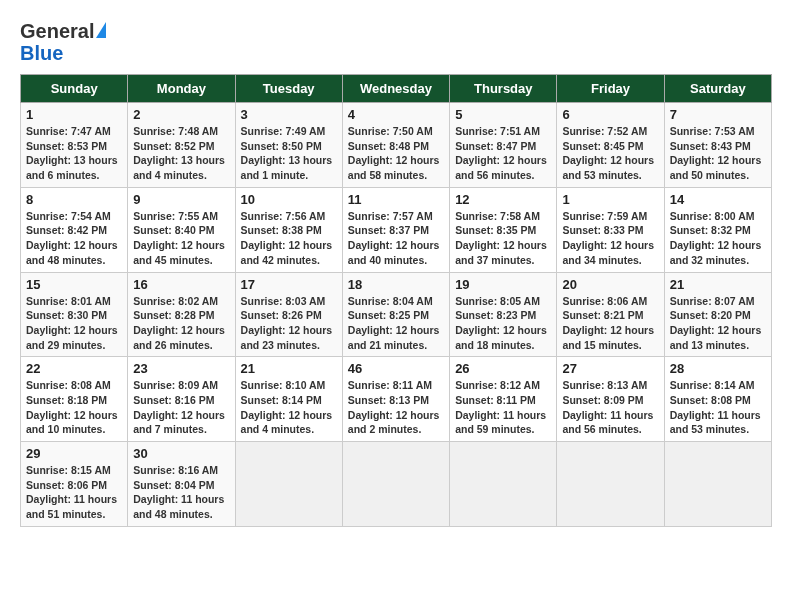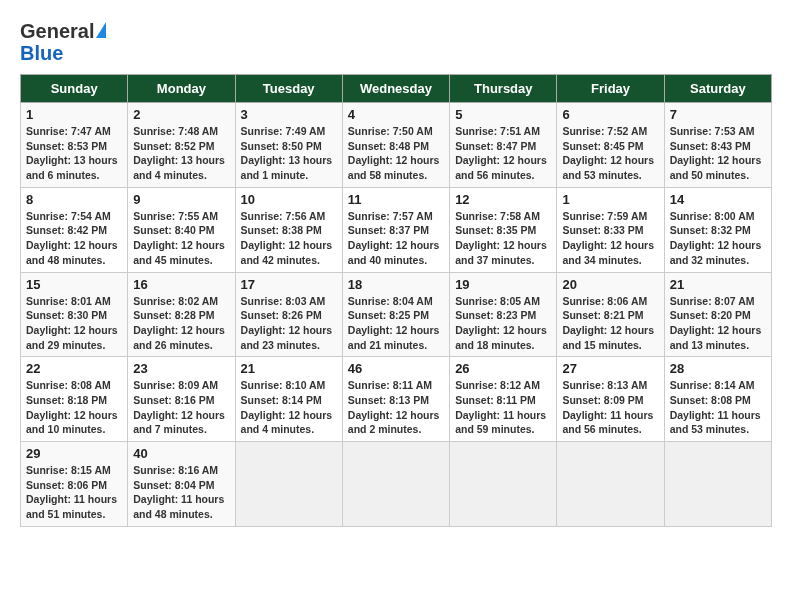--- a/index.html
+++ b/index.html
@@ -226,21 +226,21 @@
           <span class="day-num">28</span>
           <div class="day-info">Sunrise: 8:14 AM<br>Sunset: 8:08 PM<br>Daylight: 11 hours and 53 minutes.</div>
         </td>
       </tr>
       <tr>
         <td>
           <span class="day-num">29</span>
           <div class="day-info">Sunrise: 8:15 AM<br>Sunset: 8:06 PM<br>Daylight: 11 hours and 51 minutes.</div>
         </td>
         <td>
-          <span class="day-num">40</span>
+          <span class="day-num">30</span>
           <div class="day-info">Sunrise: 8:16 AM<br>Sunset: 8:04 PM<br>Daylight: 11 hours and 48 minutes.</div>
         </td>
         <td class="empty"></td>
         <td class="empty"></td>
         <td class="empty"></td>
         <td class="empty"></td>
         <td class="empty"></td>
       </tr>
     </tbody>
 </table>

